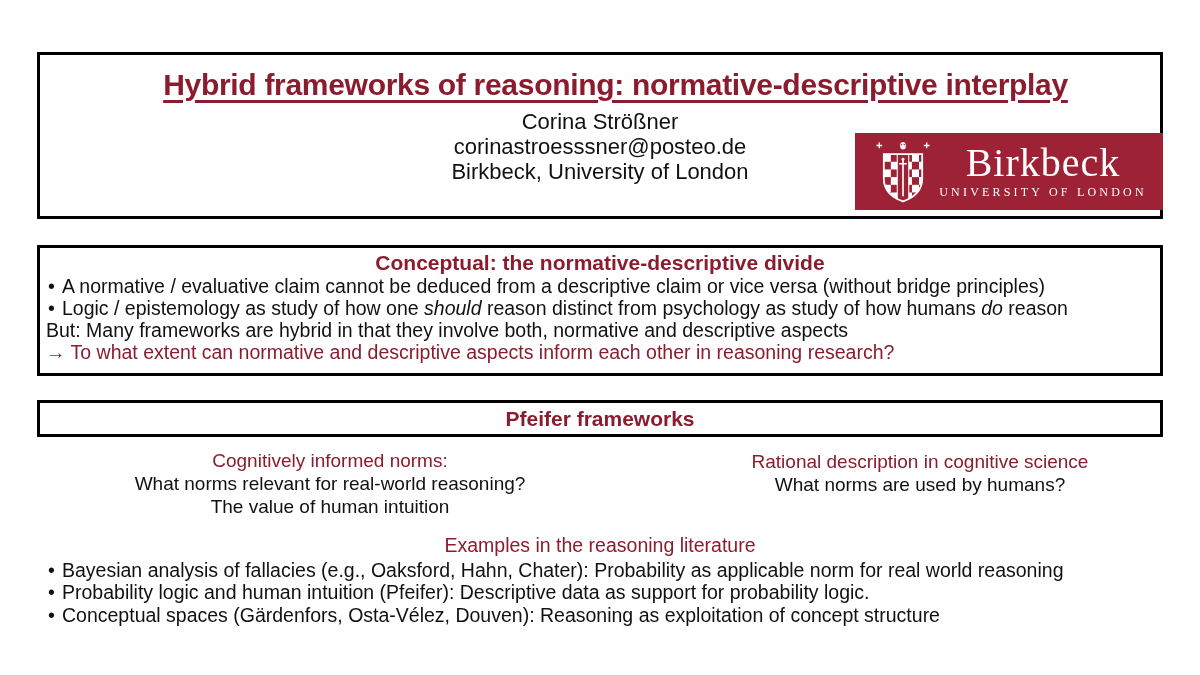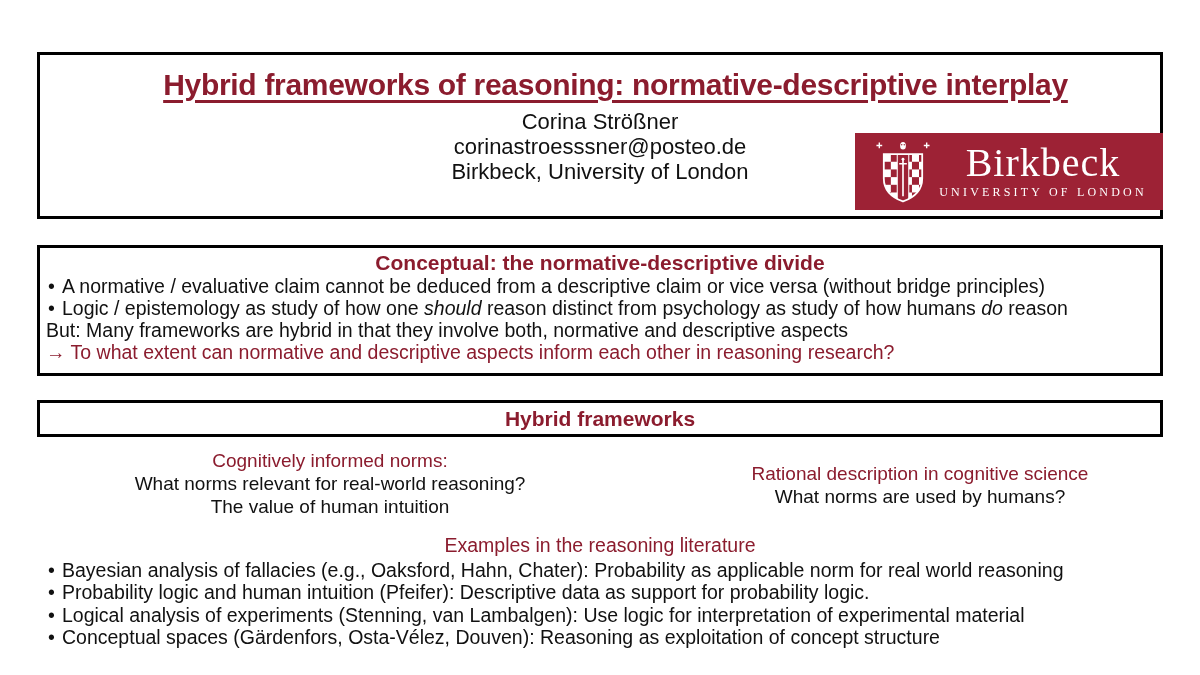--- a/index.html
+++ b/index.html
@@ -60,21 +60,21 @@
   .body-line { font-size:19.5px; line-height:22px; color:#111; }
   .body-line .dot { display:inline-block; width:16px; text-align:left; padding-left:2px; }
   .maroon-text { color:var(--maroon, #8b1c2e); }
 
   
   .hybrid-box { left:37px; top:400px; width:1126px; height:37px; display:flex; align-items:center; justify-content:center; }
 
   
   .col { position:absolute; text-align:center; font-size:19px; line-height:23px; color:#111; }
   .col-left  { left:60px;  top:449px; width:540px; }
-  .col-right { left:660px; top:462px; width:520px; }
+  .col-right { left:660px; top:450px; width:520px; }
   .col-heading { color:var(--maroon, #8b1c2e); }
 
   
   .examples { position:absolute; left:0; top:534px; width:1200px; }
   .ex-title { text-align:center; font-size:19.5px; line-height:23px; color:var(--maroon, #8b1c2e); }
   .ex-list { margin-top:2px; padding-left:46px; padding-right:16px; }
   .ex-list .body-line { line-height:22.3px; }
 </style>
 </head>
 <body>
@@ -139,36 +139,35 @@
 
   <div class="box bg-box">
     <div class="sec-title">Conceptual: the normative-descriptive divide</div>
     <div class="body-line"><span class="dot">•</span><span>A normative / evaluative claim cannot be deduced from a descriptive claim or vice versa (without bridge principles)</span></div>
     <div class="body-line"><span class="dot">•</span><span><span>Logic / epistemology as study of how one </span><i>should</i><span> reason distinct from psychology as study of how humans </span><i>do</i><span> reason</span></span></div>
     <div class="body-line">But: Many frameworks are hybrid in that they involve both, normative and descriptive aspects</div>
     <div class="body-line maroon-text">→ To what extent can normative and descriptive aspects inform each other in reasoning research?</div>
   </div>
 
   <div class="box hybrid-box">
-    <div class="sec-title">Hybrid frameworks</div>
+    <div class="sec-title">Pfeifer frameworks</div>
   </div>
 
   <div class="col col-left">
     <div class="col-heading">Cognitively informed norms:</div>
     <div>What norms relevant for real-world reasoning?</div>
     <div>The value of human intuition</div>
   </div>
   <div class="col col-right">
     <div class="col-heading">Rational description in cognitive science</div>
     <div>What norms are used by humans?</div>
   </div>
 
   <div class="examples">
     <div class="ex-title">Examples in the reasoning literature</div>
     <div class="ex-list">
       <div class="body-line"><span class="dot">•</span><span>Bayesian analysis of fallacies (e.g., Oaksford, Hahn, Chater): Probability as applicable norm for real world reasoning</span></div>
       <div class="body-line"><span class="dot">•</span><span>Probability logic and human intuition (Pfeifer): Descriptive data as support for probability logic.</span></div>
-      <div class="body-line"><span class="dot">•</span><span>Logical analysis of experiments (Stenning, van Lambalgen): Use logic for interpretation of experimental material</span></div>
       <div class="body-line"><span class="dot">•</span><span>Conceptual spaces (Gärdenfors, Osta-Vélez, Douven): Reasoning as exploitation of concept structure</span></div>
     </div>
   </div>
 
 </div>
 
 </body></html>

